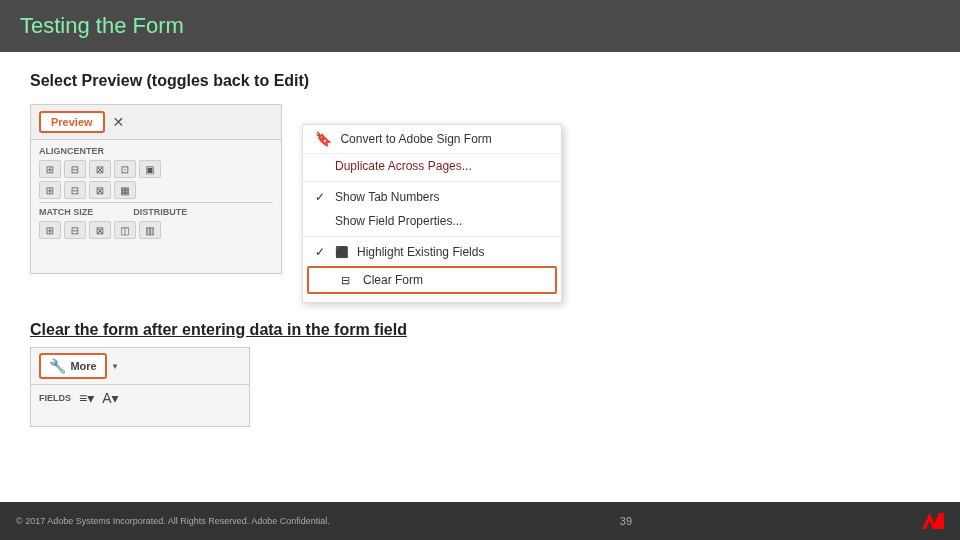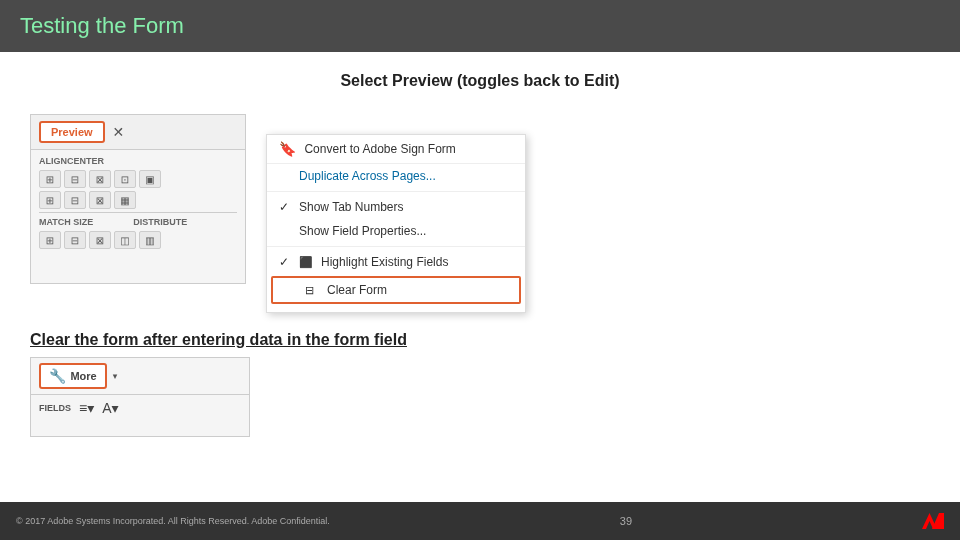--- a/index.html
+++ b/index.html
@@ -44,21 +44,21 @@
     }
 
     
     .screenshot-box {
       border: 1px solid #ccc;
       background: #f5f5f5;
       position: relative;
     }
 
     .screenshot-box-left {
-      width: 216px;
+      width: 252px;
       min-height: 170px;
       padding: 0;
     }
 
     .preview-toolbar {
       background: #f0f0f0;
       padding: 6px 8px;
       display: flex;
       align-items: center;
       gap: 4px;
@@ -165,21 +165,21 @@
       color: #333;
       width: 12px;
     }
 
     .context-menu-item .icon-sm {
       font-size: 11px;
       width: 14px;
     }
 
     .context-menu-item.grayed {
-      color: #0369a1;
+      color: #7f1d1d;
     }
 
     .context-menu-item.highlighted {
       border: 2px solid #e06030;
       color: #333;
     }
 
     .separator-line {
       height: 1px;
       background: #eee;
@@ -287,21 +287,21 @@
   </style>
 </head>
 <body>
 
 <div class="header-bar">
   <span class="header-title">Testing the Form</span>
 </div>
 
 <div class="content-area">
 
-  <div class="section-label" style="margin-bottom:24px;text-align:center;">Select Preview (toggles back to Edit)</div>
+  <div class="section-label" style="margin-bottom:14px;">Select Preview (toggles back to Edit)</div>
 
   <div class="screenshots-row">
 
     <div class="screenshot-box screenshot-box-left">
       <div class="preview-toolbar">
         <button class="preview-btn">Preview</button>
         <span class="close-x">✕</span>
       </div>
       <div class="toolbar-section">
         <div class="toolbar-row-labels">

